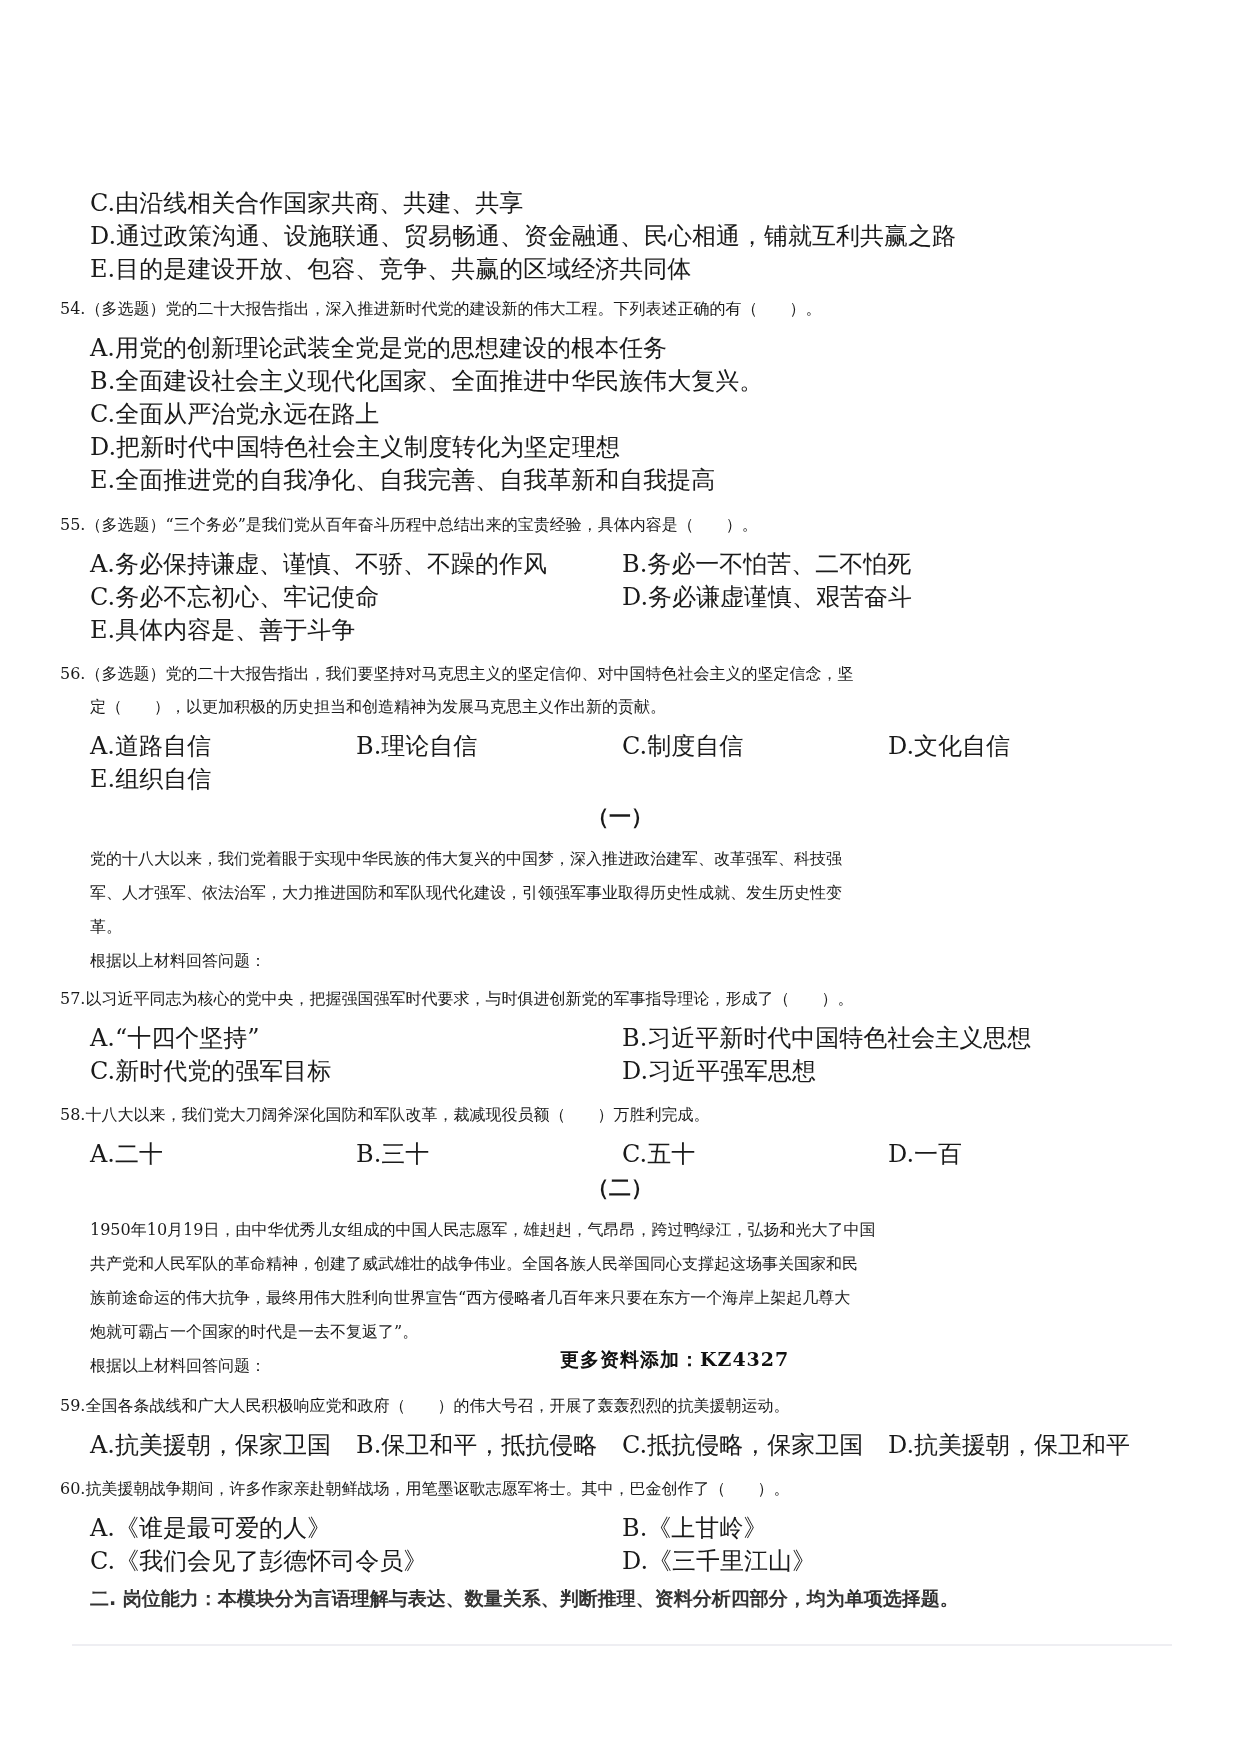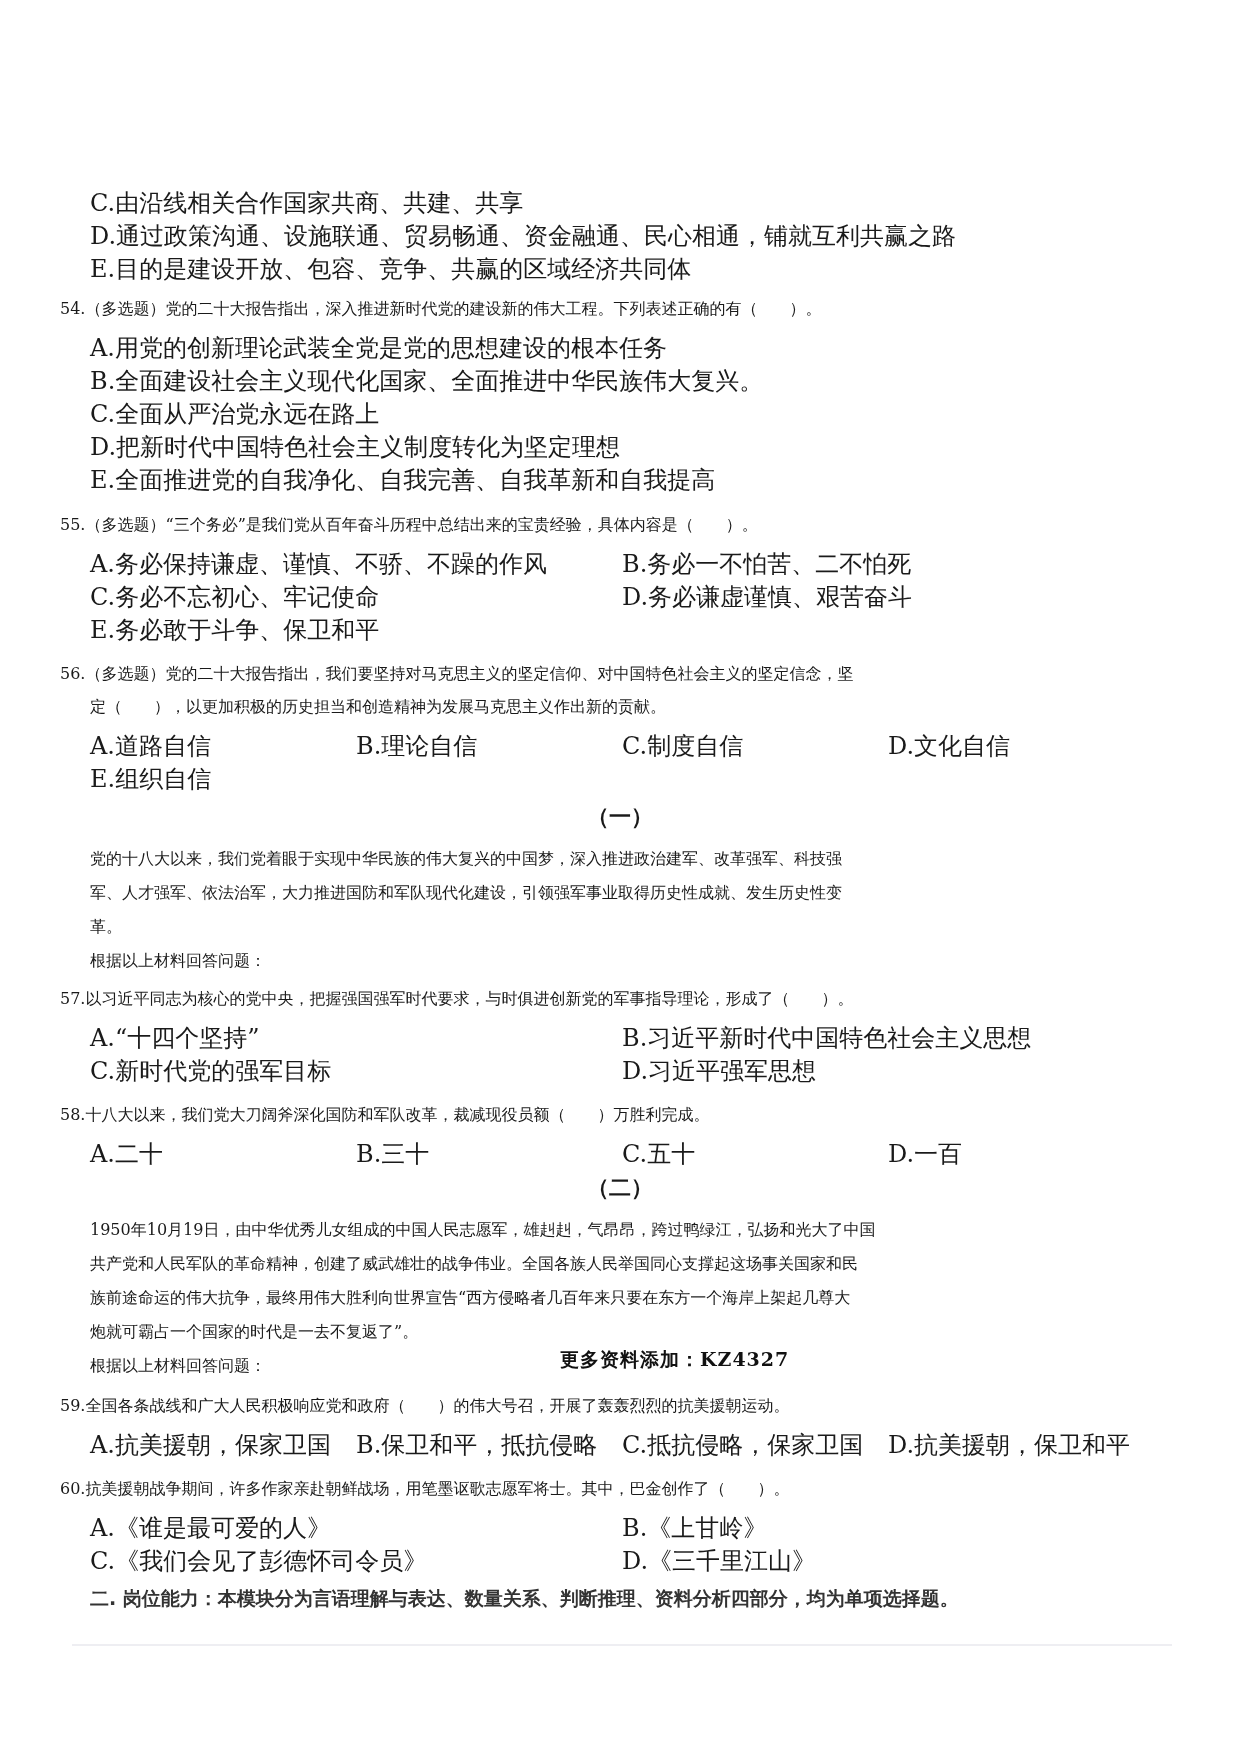--- a/index.html
+++ b/index.html
@@ -25,21 +25,21 @@
 <div class="opt" style="left:90px;top:368px;">B.全面建设社会主义现代化国家、全面推进中华民族伟大复兴。</div>
 <div class="opt" style="left:90px;top:401px;">C.全面从严治党永远在路上</div>
 <div class="opt" style="left:90px;top:434px;">D.把新时代中国特色社会主义制度转化为坚定理想</div>
 <div class="opt" style="left:90px;top:467px;">E.全面推进党的自我净化、自我完善、自我革新和自我提高</div>
 
 <div class="line" style="left:60px;top:512px;">55.（多选题）“三个务必”是我们党从百年奋斗历程中总结出来的宝贵经验，具体内容是（　　）。</div>
 <div class="opt" style="left:90px;top:551px;">A.务必保持谦虚、谨慎、不骄、不躁的作风</div>
 <div class="opt" style="left:622px;top:551px;">B.务必一不怕苦、二不怕死</div>
 <div class="opt" style="left:90px;top:584px;">C.务必不忘初心、牢记使命</div>
 <div class="opt" style="left:622px;top:584px;">D.务必谦虚谨慎、艰苦奋斗</div>
-<div class="opt" style="left:90px;top:617px;">E.务必敢于斗争、保卫和平</div>
+<div class="opt" style="left:90px;top:617px;">E.具体内容是、善于斗争</div>
 
 <div class="line" style="left:60px;top:661px;">56.（多选题）党的二十大报告指出，我们要坚持对马克思主义的坚定信仰、对中国特色社会主义的坚定信念，坚</div>
 <div class="line" style="left:90px;top:694px;">定（　　），以更加积极的历史担当和创造精神为发展马克思主义作出新的贡献。</div>
 <div class="opt" style="left:90px;top:733px;">A.道路自信</div>
 <div class="opt" style="left:356px;top:733px;">B.理论自信</div>
 <div class="opt" style="left:622px;top:733px;">C.制度自信</div>
 <div class="opt" style="left:888px;top:733px;">D.文化自信</div>
 <div class="opt" style="left:90px;top:766px;">E.组织自信</div>
 
 <div class="center-h" style="top:802px;">（一）</div>

